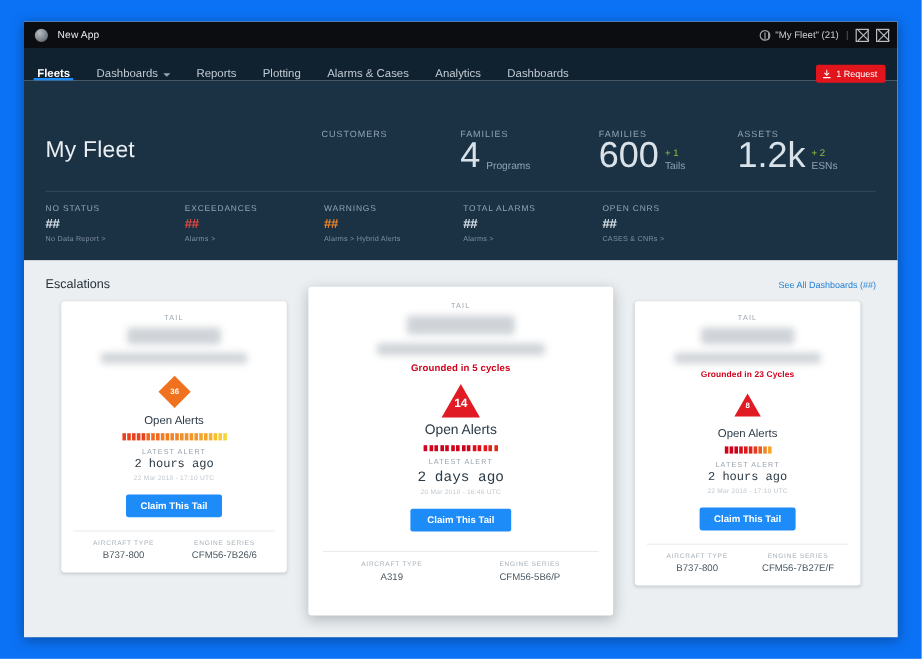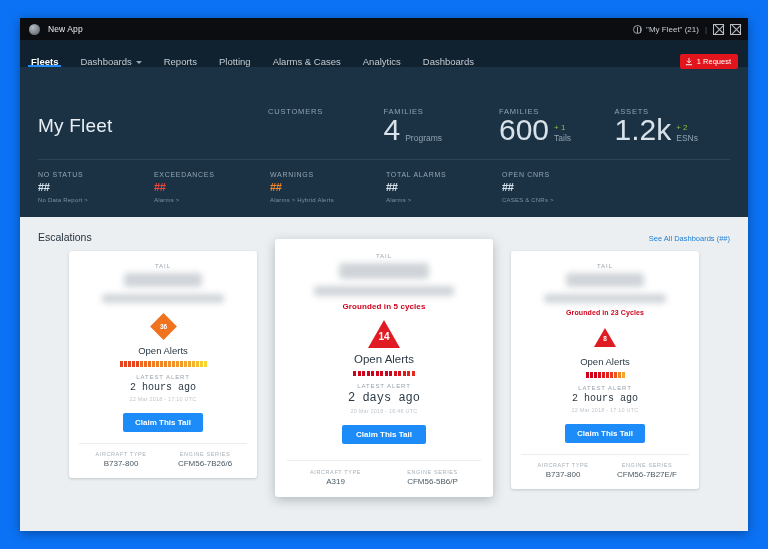--- a/index.html
+++ b/index.html
@@ -239,22 +239,22 @@
   .card {
     background: #fff;
     border-radius: 3px;
     box-shadow: 0 1px 3px rgba(30,45,60,.20);
     width: 188px;
     padding: 12px 10px 10px 10px;
     text-align: center;
     position: relative;
   }
   .card.featured {
-    width: 218px;
-    padding: 14px 12px 11px 12px;
+    width: 254px;
+    padding: 14px 12px 28px 12px;
     box-shadow: 0 3px 11px rgba(30,45,60,.28);
     margin-top: -12px;
   }
 
   .tail-label {
     color: #9aa6b0;
     font-size: 6px;
     letter-spacing: 1px;
     margin-bottom: 4px;
   }

